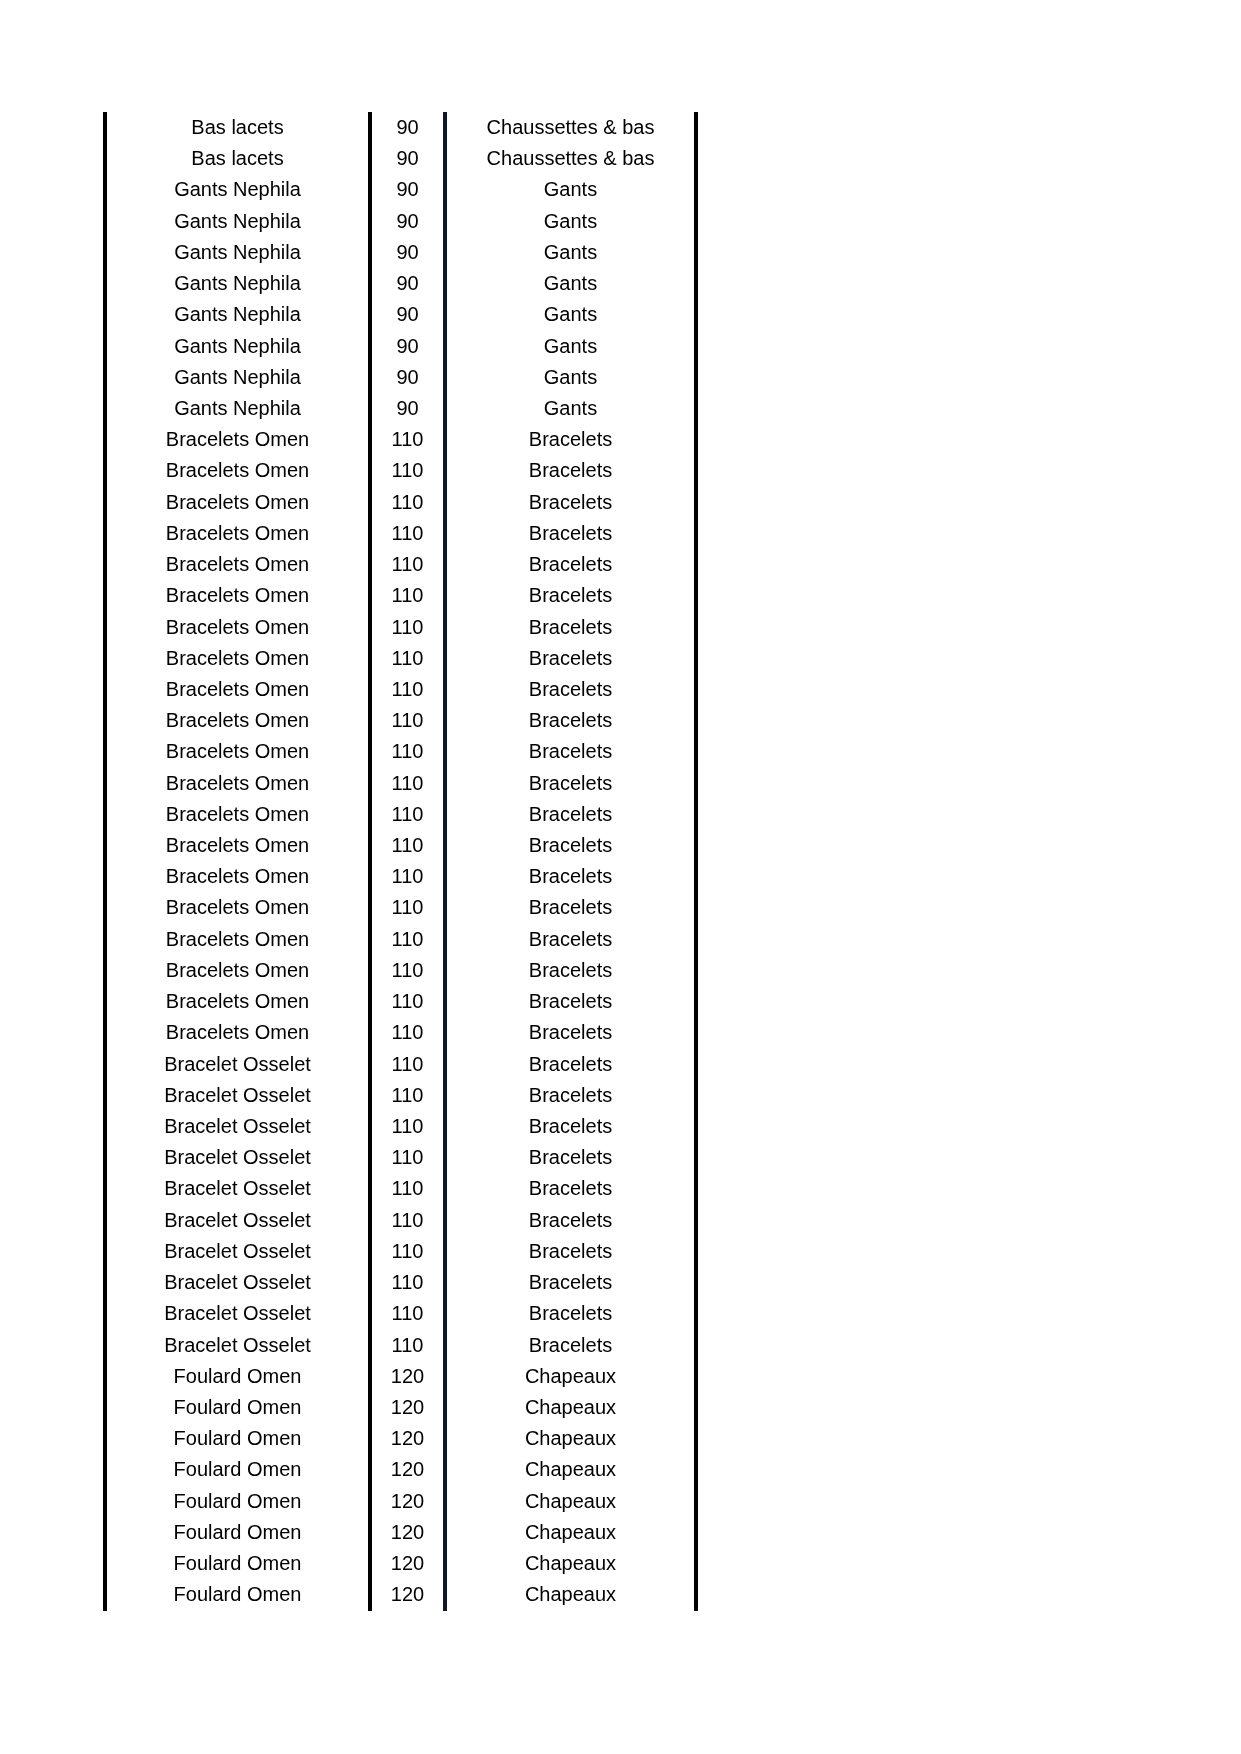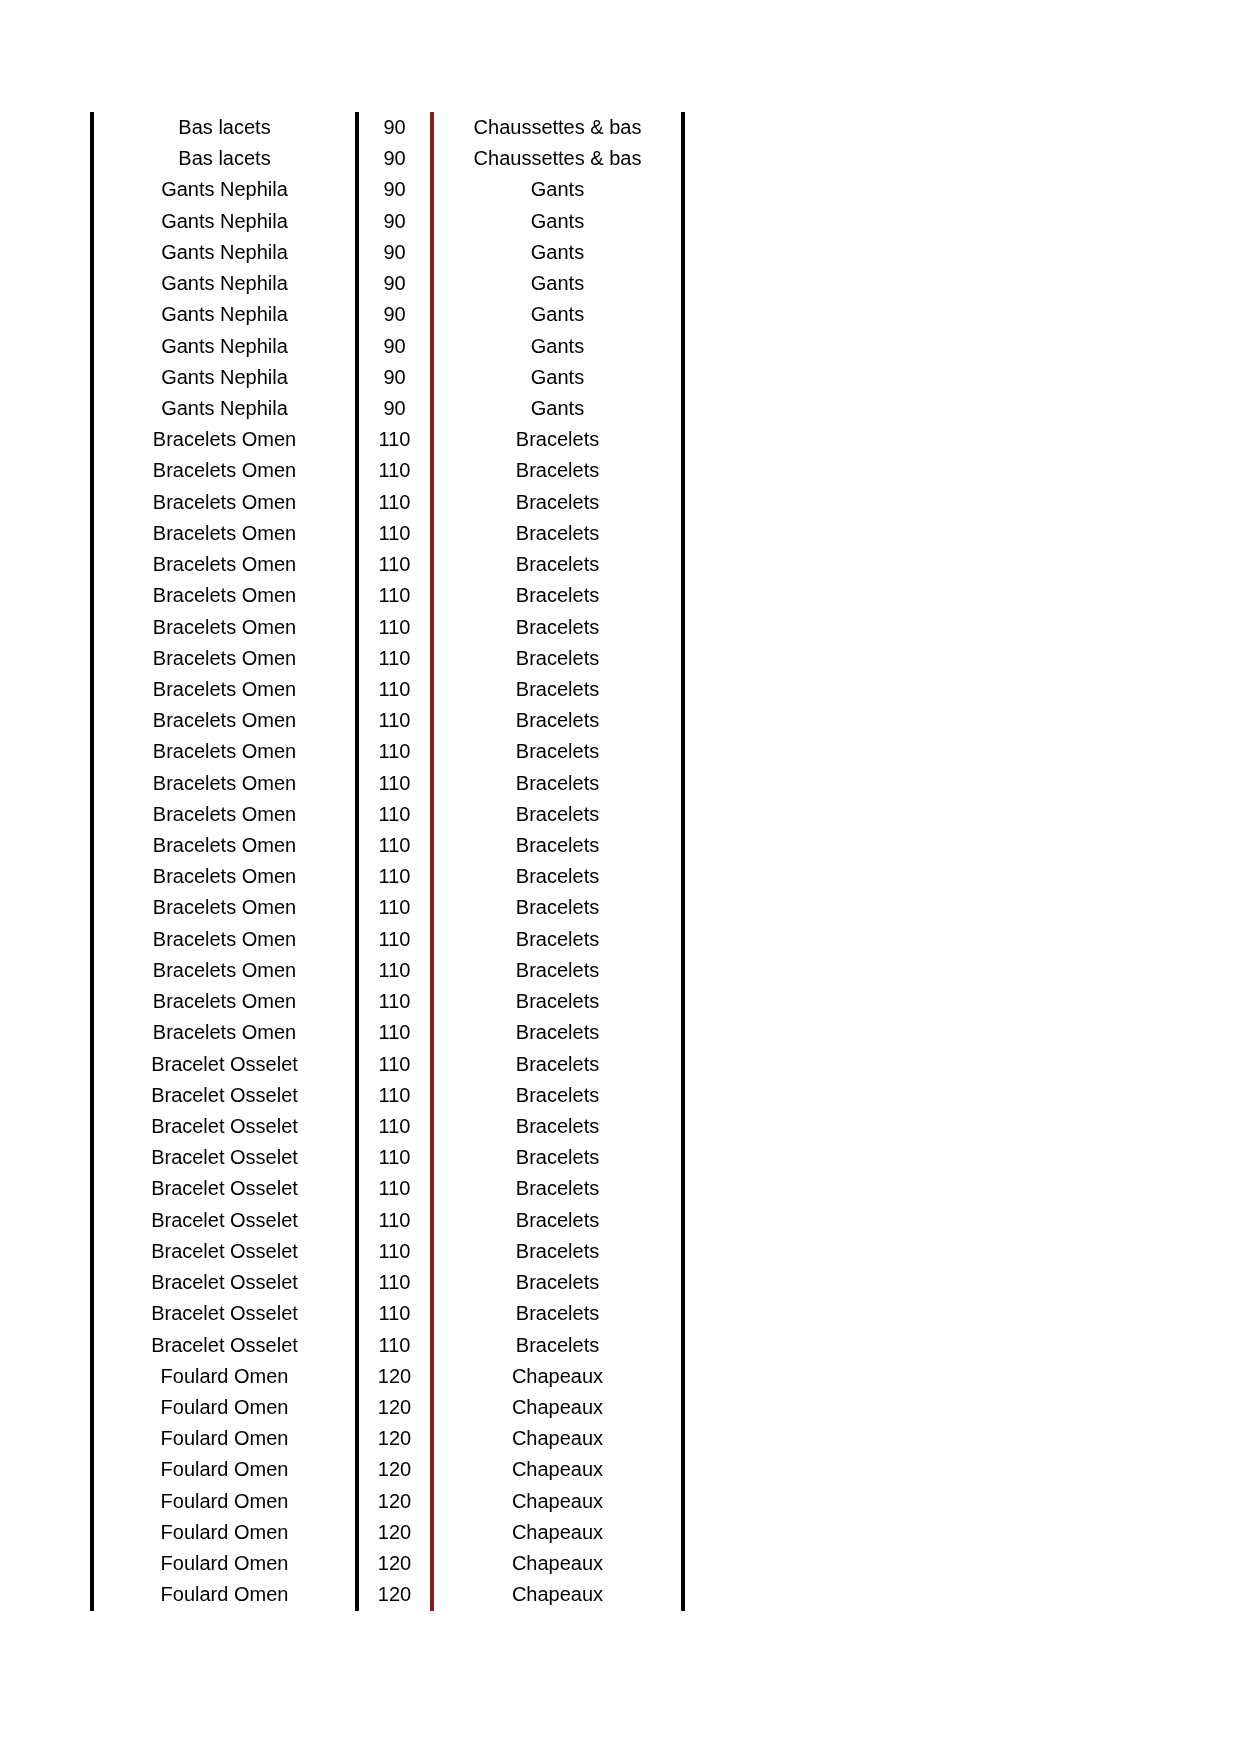--- a/index.html
+++ b/index.html
@@ -9,21 +9,21 @@
   }
   body {
     position: relative;
     width: 1241px;
     height: 1754px;
     font-family: "Liberation Sans", sans-serif;
     overflow: hidden;
   }
   .sheet-table {
     position: absolute;
-    left: 90px;
+    left: 103px;
     top: 112px;
     display: flex;
     flex-direction: column;
     border-left: 4px solid #000000;
     border-right: 4px solid #000000;
     background: #ffffff;
   }
   .row {
     display: flex;
     height: 31.23px;
@@ -36,21 +36,21 @@
     font-size: 20px;
     line-height: 31.23px;
     color: #000000;
     white-space: nowrap;
     overflow: hidden;
   }
   .c0 { width: 261px; }
   .c1 {
     width: 71px;
     border-left: 4px solid #000000;
-    border-right: 4px solid #7f1d1d;
+    border-right: 4px solid #0f172a;
   }
   .c2 { width: 247px; }
 </style>
 </head>
 <body>
 
 <div class="sheet-table">
     <div class="row">
       <div class="cell c0">Bas lacets</div>
       <div class="cell c1">90</div>

